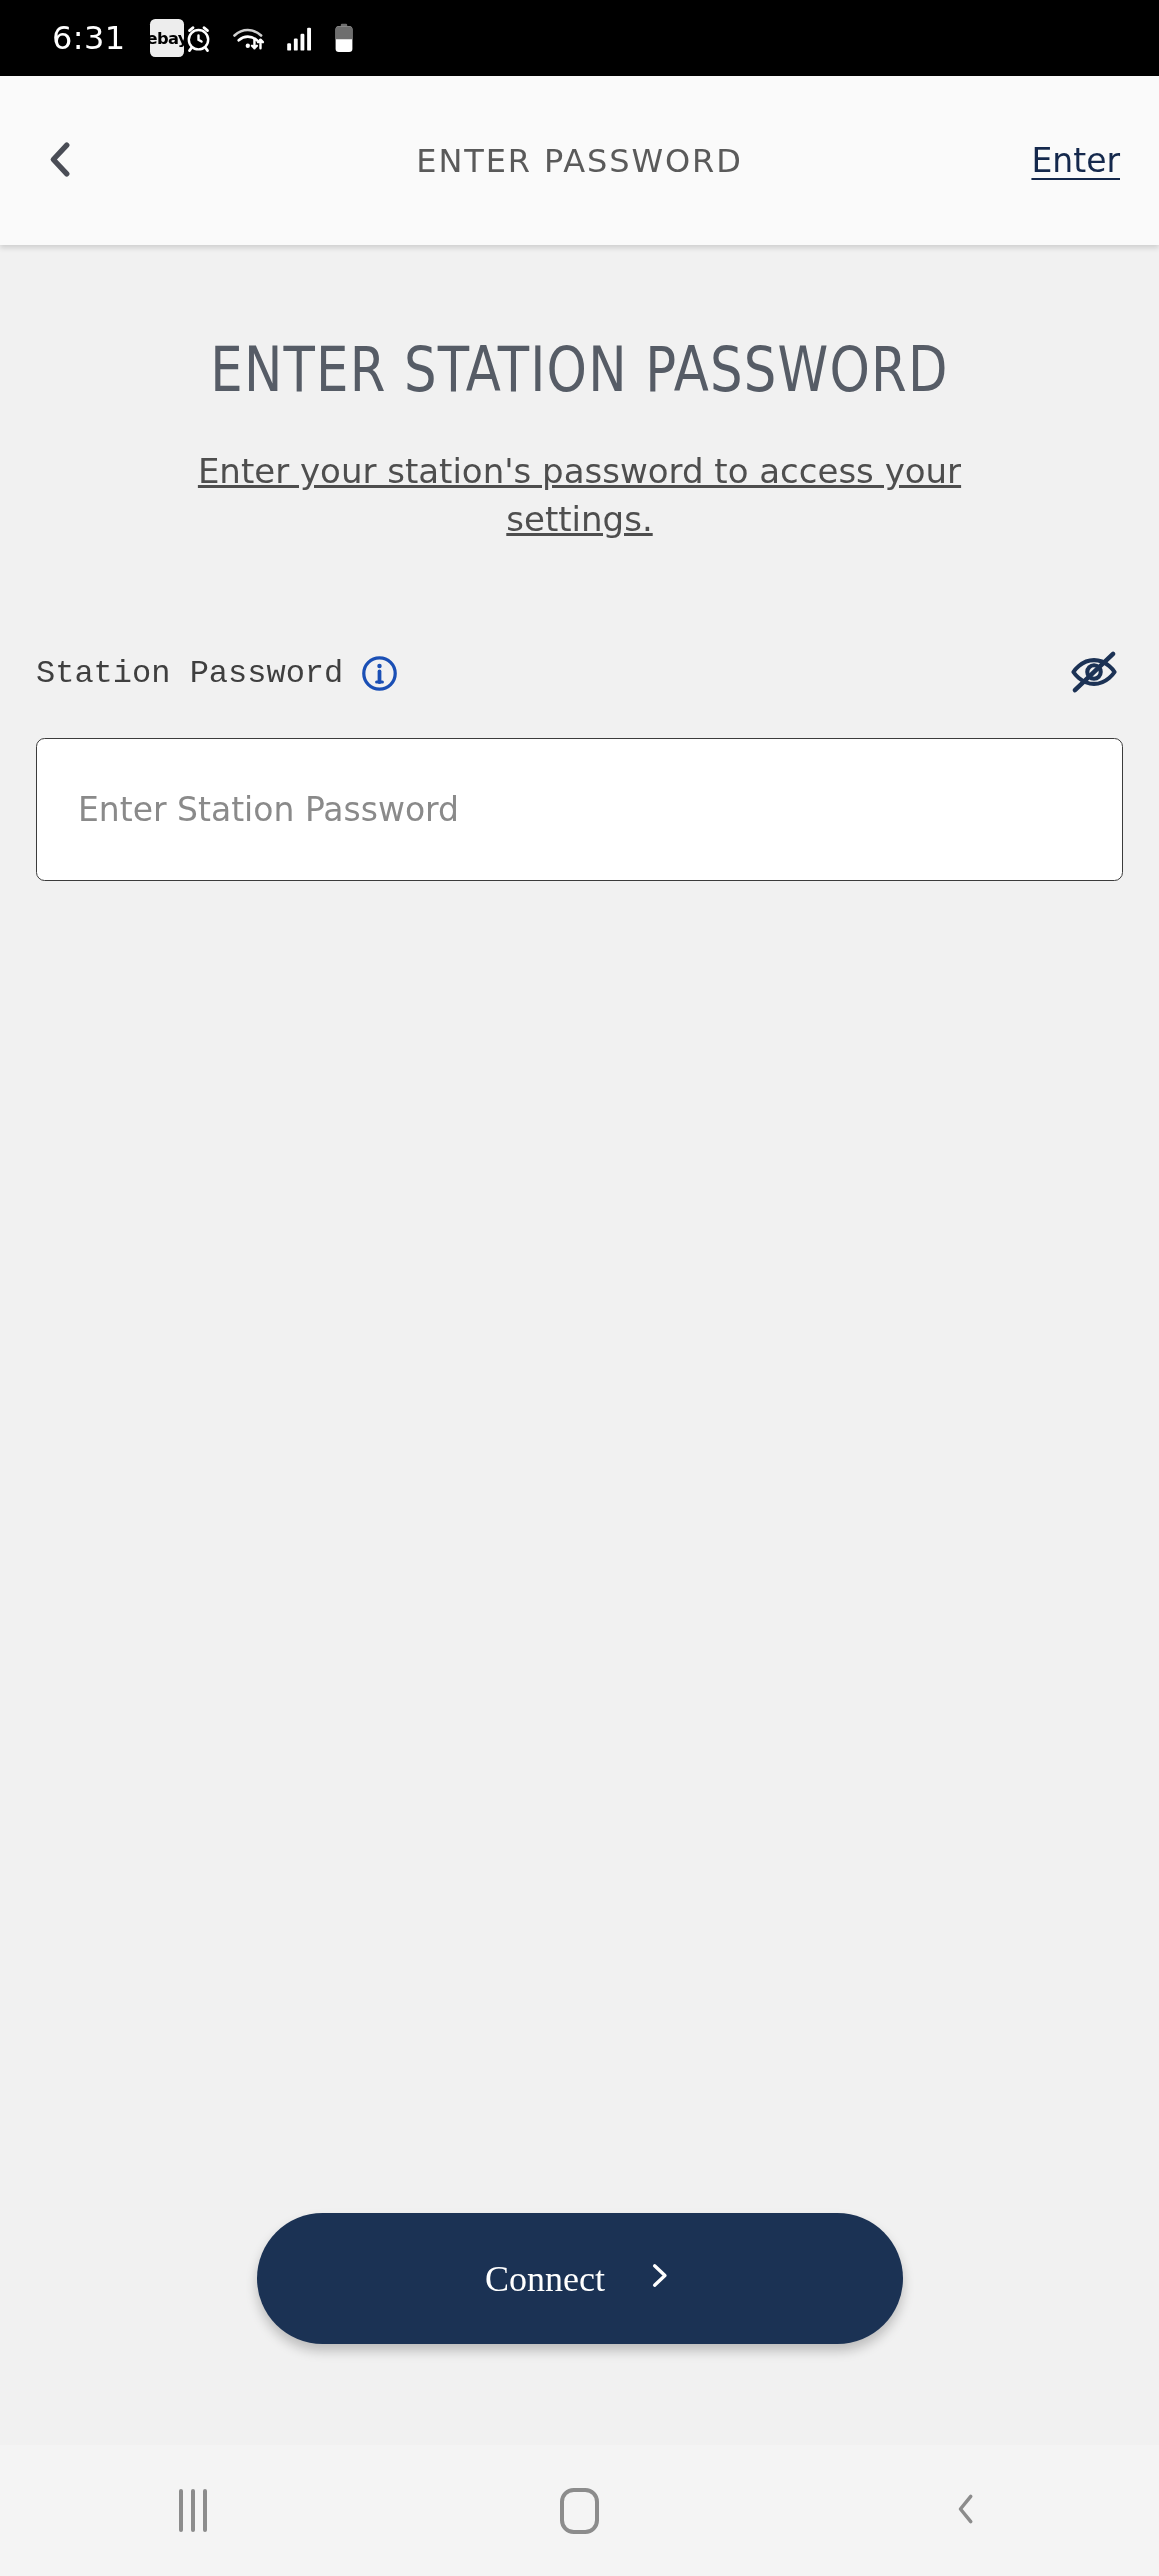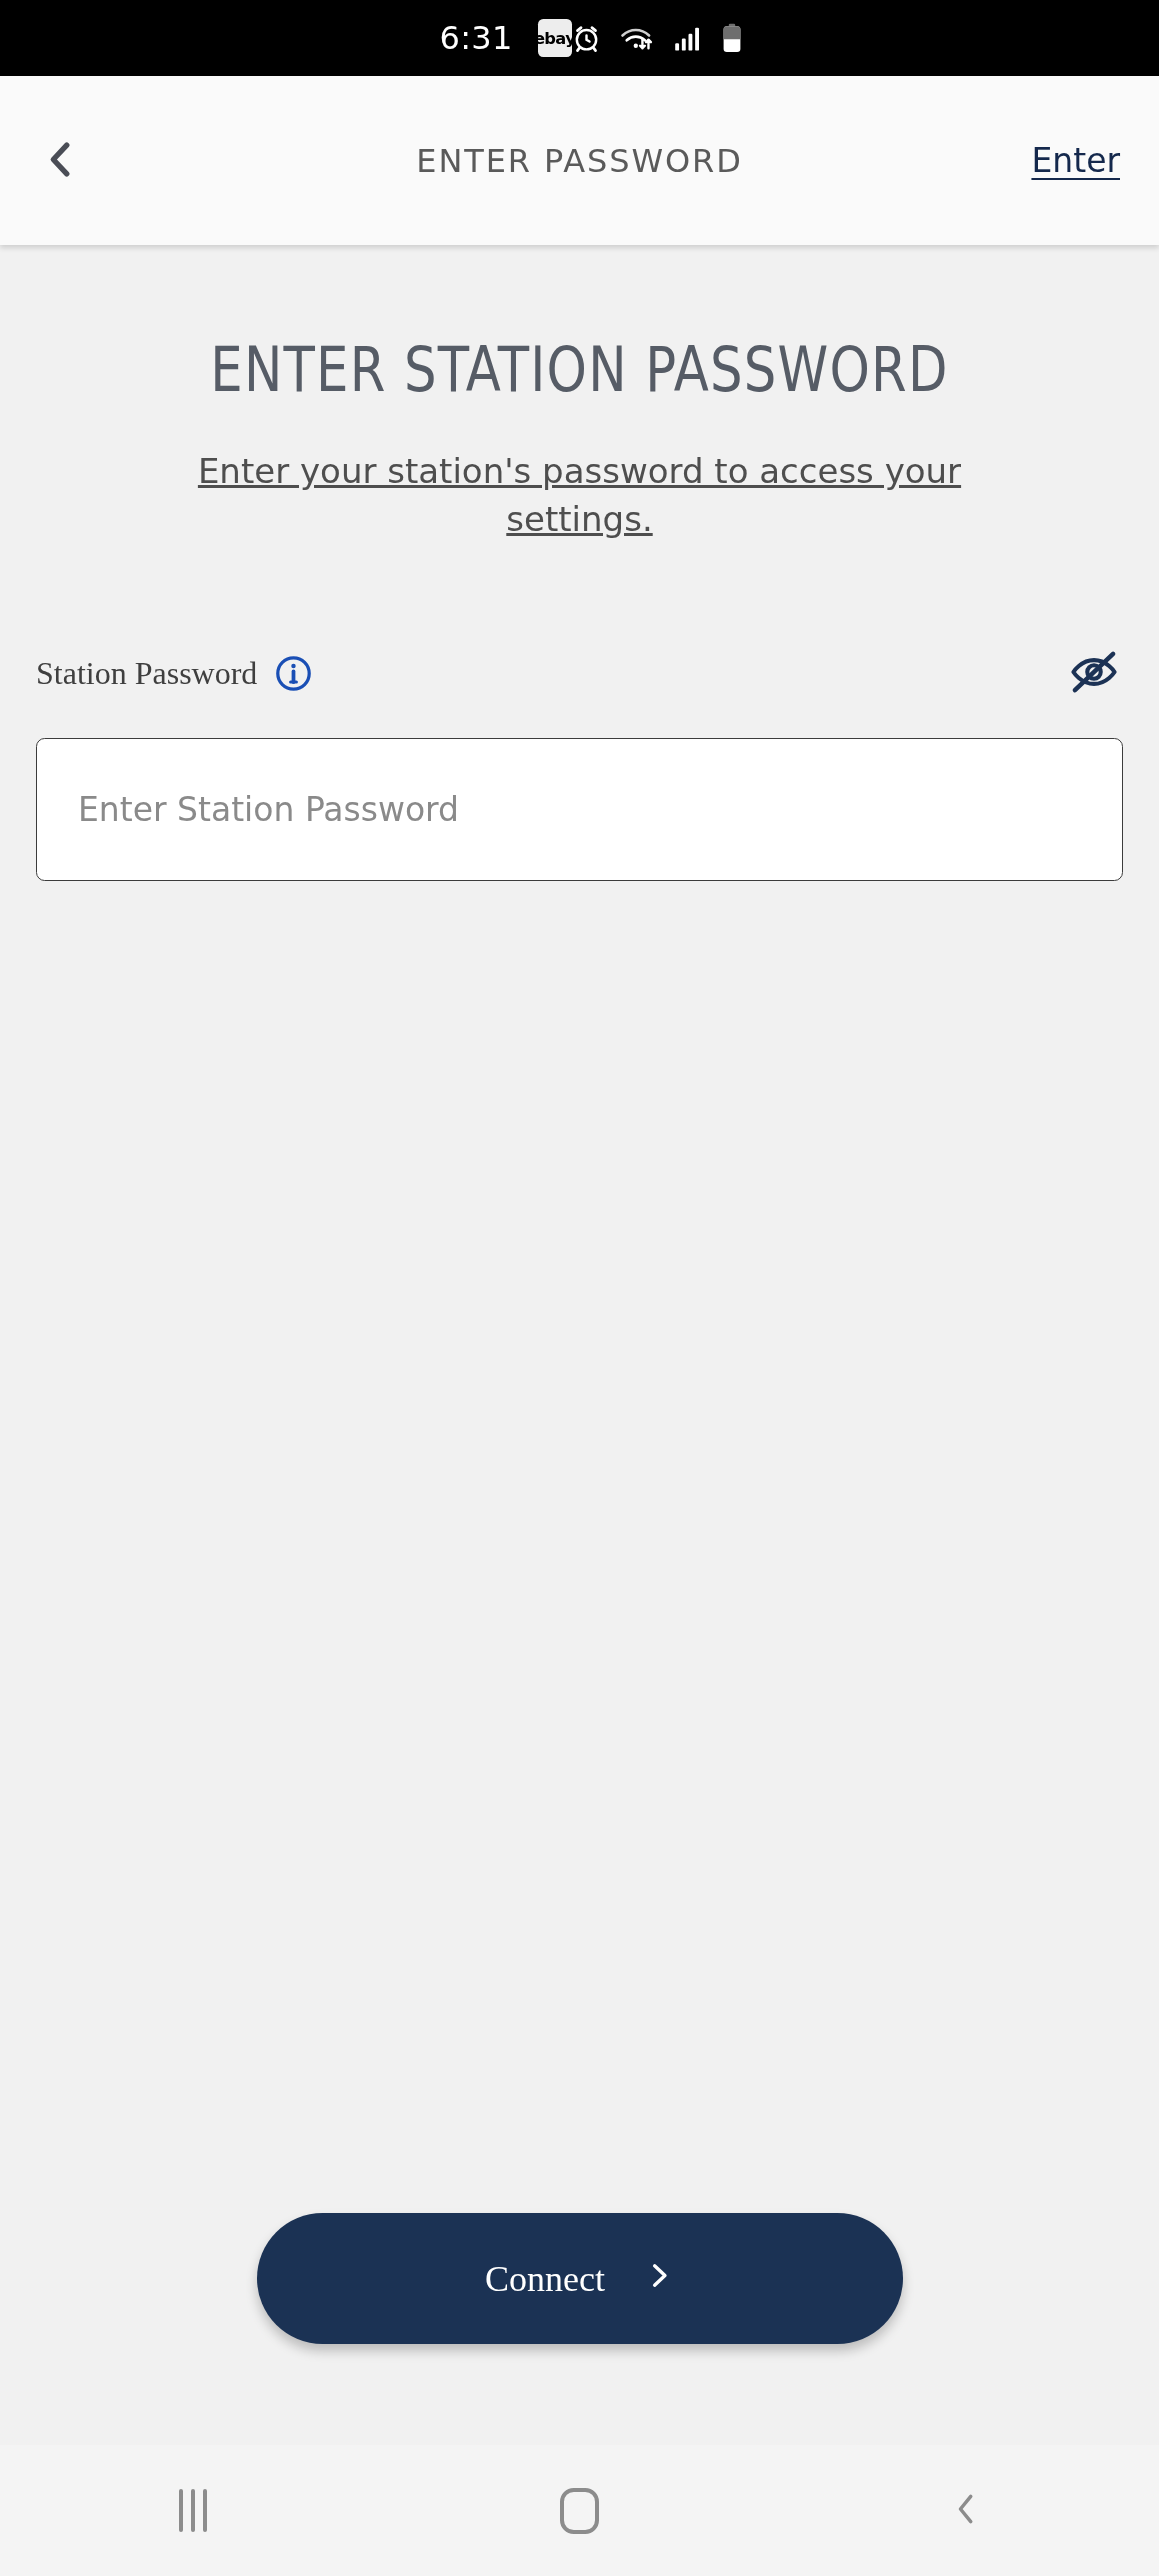--- a/index.html
+++ b/index.html
@@ -21,21 +21,21 @@
     display: flex;
     flex-direction: column;
   }
 
   
   .status-bar {
     height: 76px;
     background: #000000;
     display: flex;
     align-items: center;
-    justify-content: center;
+    justify-content: flex-start;
     padding: 0 29px 0 52px;
     flex: 0 0 auto;
   }
   .status-left {
     display: flex;
     align-items: center;
     gap: 13.7px;
   }
   .status-clock {
     color: #ffffff;
@@ -146,21 +146,21 @@
   
   .field-label-row {
     margin-top: 103px;
     display: flex;
     align-items: center;
     height: 53px;
   }
   .field-label {
     font-size: 32px;
     color: #3f3f3f;
-    font-family: Liberation Serif, serif;
+    font-family: Liberation Mono, monospace;
   }
   .info-icon {
     margin-left: 15.5px;
     display: flex;
     align-items: center;
     cursor: pointer;
   }
   .eye-toggle {
     margin-left: auto;
     display: flex;

